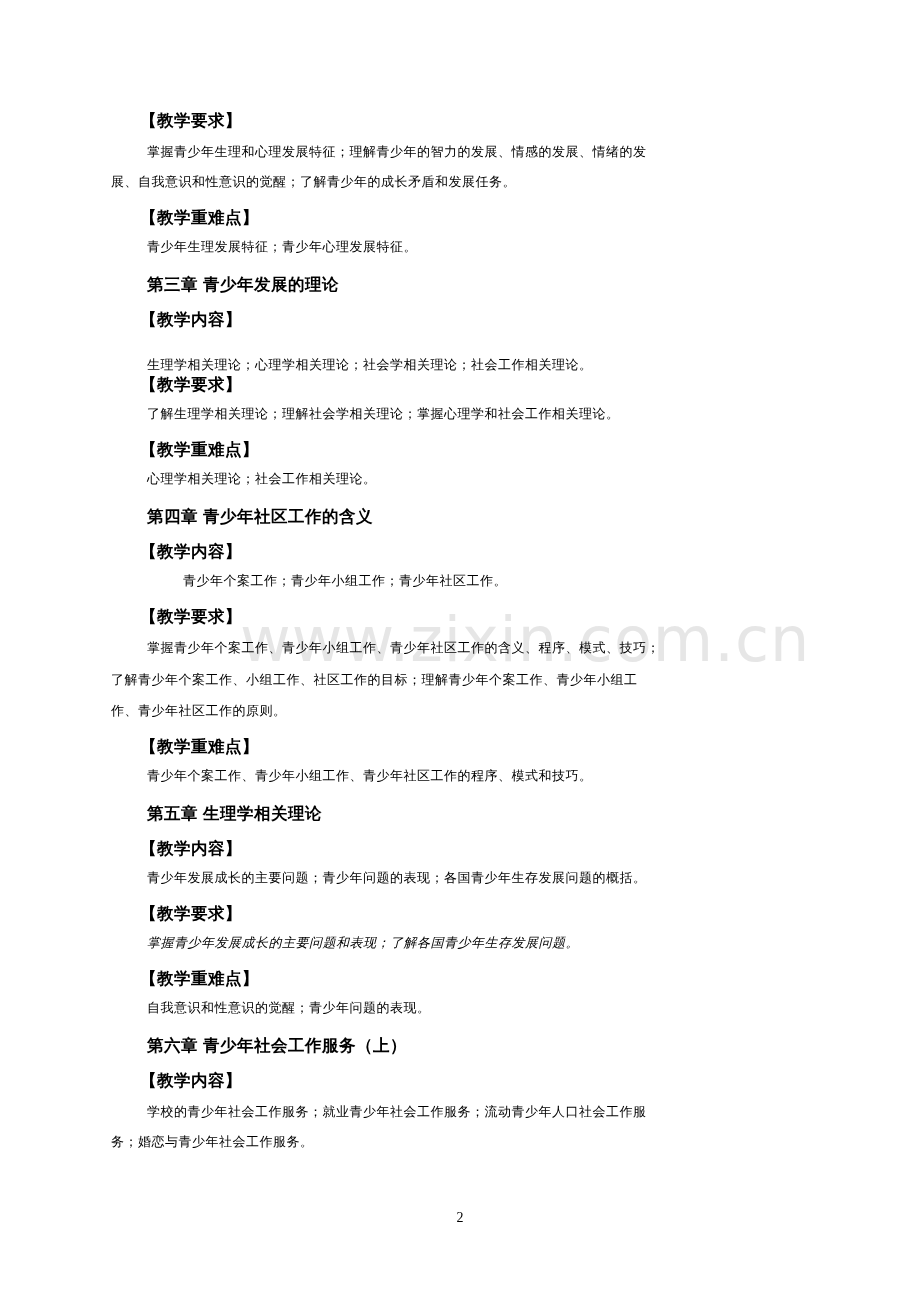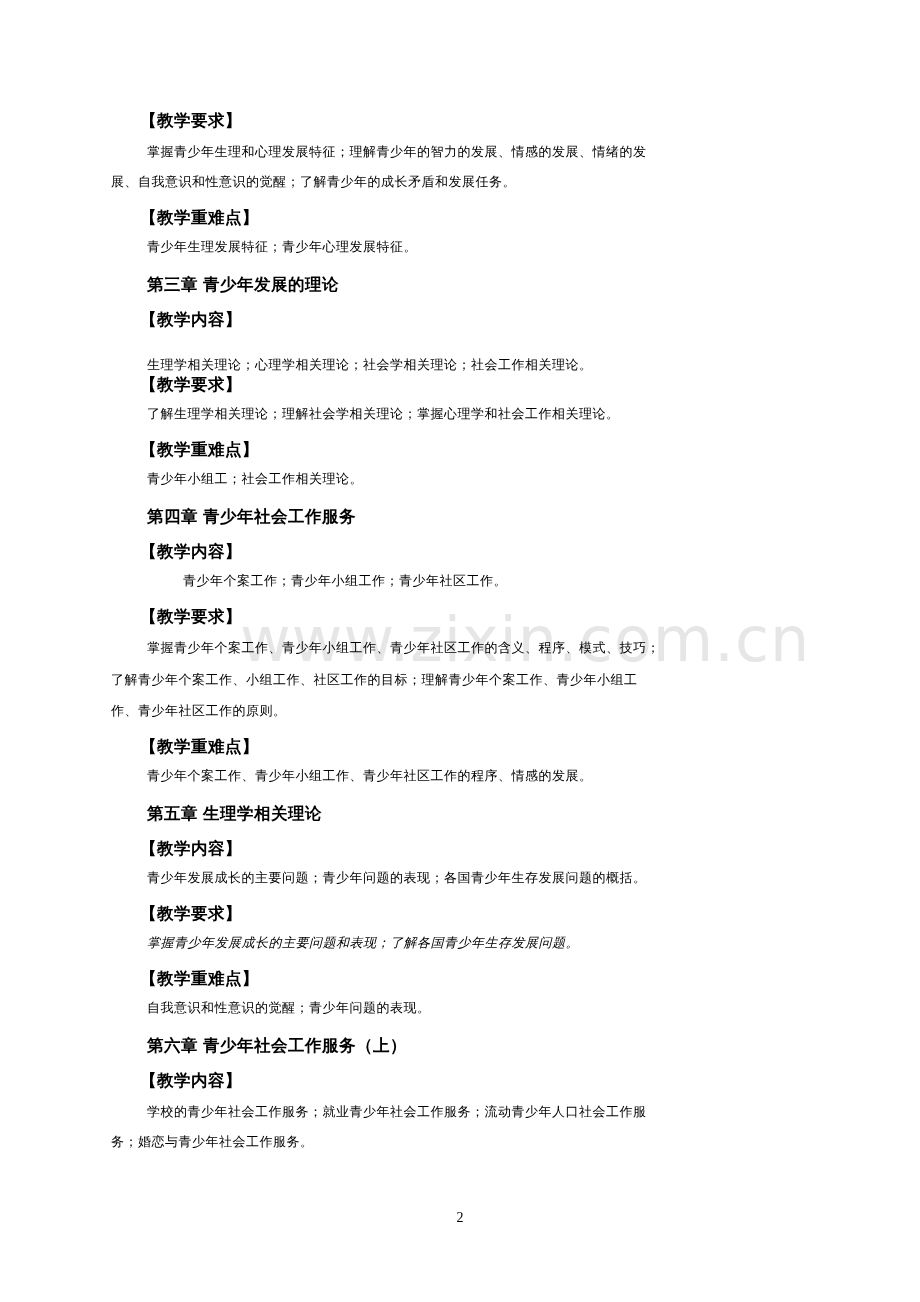--- a/index.html
+++ b/index.html
@@ -26,30 +26,30 @@
       <div class="line indent" style="top: 142px;">掌握青少年生理和心理发展特征；理解青少年的智力的发展、情感的发展、情绪的发</div>
       <div class="line" style="top: 172px;">展、自我意识和性意识的觉醒；了解青少年的成长矛盾和发展任务。</div>
       <div class="line bold section" style="top: 207px;">【教学重难点】</div>
       <div class="line indent" style="top: 237px;">青少年生理发展特征；青少年心理发展特征。</div>
       <div class="line bold chapter" style="top: 274px;">第三章  青少年发展的理论</div>
       <div class="line bold section" style="top: 309px;">【教学内容】</div>
       <div class="line indent" style="top: 339px; margin-top: 16px;">生理学相关理论；心理学相关理论；社会学相关理论；社会工作相关理论。</div>
       <div class="line bold section" style="top: 374px;">【教学要求】</div>
       <div class="line indent" style="top: 404px;">了解生理学相关理论；理解社会学相关理论；掌握心理学和社会工作相关理论。</div>
       <div class="line bold section" style="top: 439px;">【教学重难点】</div>
-      <div class="line indent" style="top: 469px;">青少年小组工；社会工作相关理论。</div>
-      <div class="line bold chapter" style="top: 506px;">第四章  青少年社会工作服务</div>
+      <div class="line indent" style="top: 469px;">心理学相关理论；社会工作相关理论。</div>
+      <div class="line bold chapter" style="top: 506px;">第四章  青少年社区工作的含义</div>
       <div class="line bold section" style="top: 541px;">【教学内容】</div>
       <div class="line indent" style="top: 571px; margin-left: 36px;">青少年个案工作；青少年小组工作；青少年社区工作。</div>
       <div class="line bold section" style="top: 606px;">【教学要求】</div>
       <div class="line indent" style="top: 638px;">掌握青少年个案工作、青少年小组工作、青少年社区工作的含义、程序、模式、技巧；</div>
       <div class="line" style="top: 670px;">了解青少年个案工作、小组工作、社区工作的目标；理解青少年个案工作、青少年小组工</div>
       <div class="line" style="top: 701px;">作、青少年社区工作的原则。</div>
       <div class="line bold section" style="top: 736px;">【教学重难点】</div>
-      <div class="line indent" style="top: 766px;"> 青少年个案工作、青少年小组工作、青少年社区工作的程序、情感的发展。</div>
+      <div class="line indent" style="top: 766px;"> 青少年个案工作、青少年小组工作、青少年社区工作的程序、模式和技巧。</div>
       <div class="line bold chapter" style="top: 803px;">第五章  生理学相关理论</div>
       <div class="line bold section" style="top: 838px;">【教学内容】</div>
       <div class="line indent" style="top: 868px;">青少年发展成长的主要问题；青少年问题的表现；各国青少年生存发展问题的概括。</div>
       <div class="line bold section" style="top: 903px;">【教学要求】</div>
       <div class="line indent" style="top: 933px; font-style: italic;">掌握青少年发展成长的主要问题和表现；了解各国青少年生存发展问题。</div>
       <div class="line bold section" style="top: 968px;">【教学重难点】</div>
       <div class="line indent" style="top: 998px;">自我意识和性意识的觉醒；青少年问题的表现。</div>
       <div class="line bold chapter" style="top: 1035px;">第六章  青少年社会工作服务（上）</div>
       <div class="line bold section" style="top: 1070px;">【教学内容】</div>
       <div class="line indent" style="top: 1102px; font-family: Liberation Serif, serif;">学校的青少年社会工作服务；就业青少年社会工作服务；流动青少年人口社会工作服</div>

